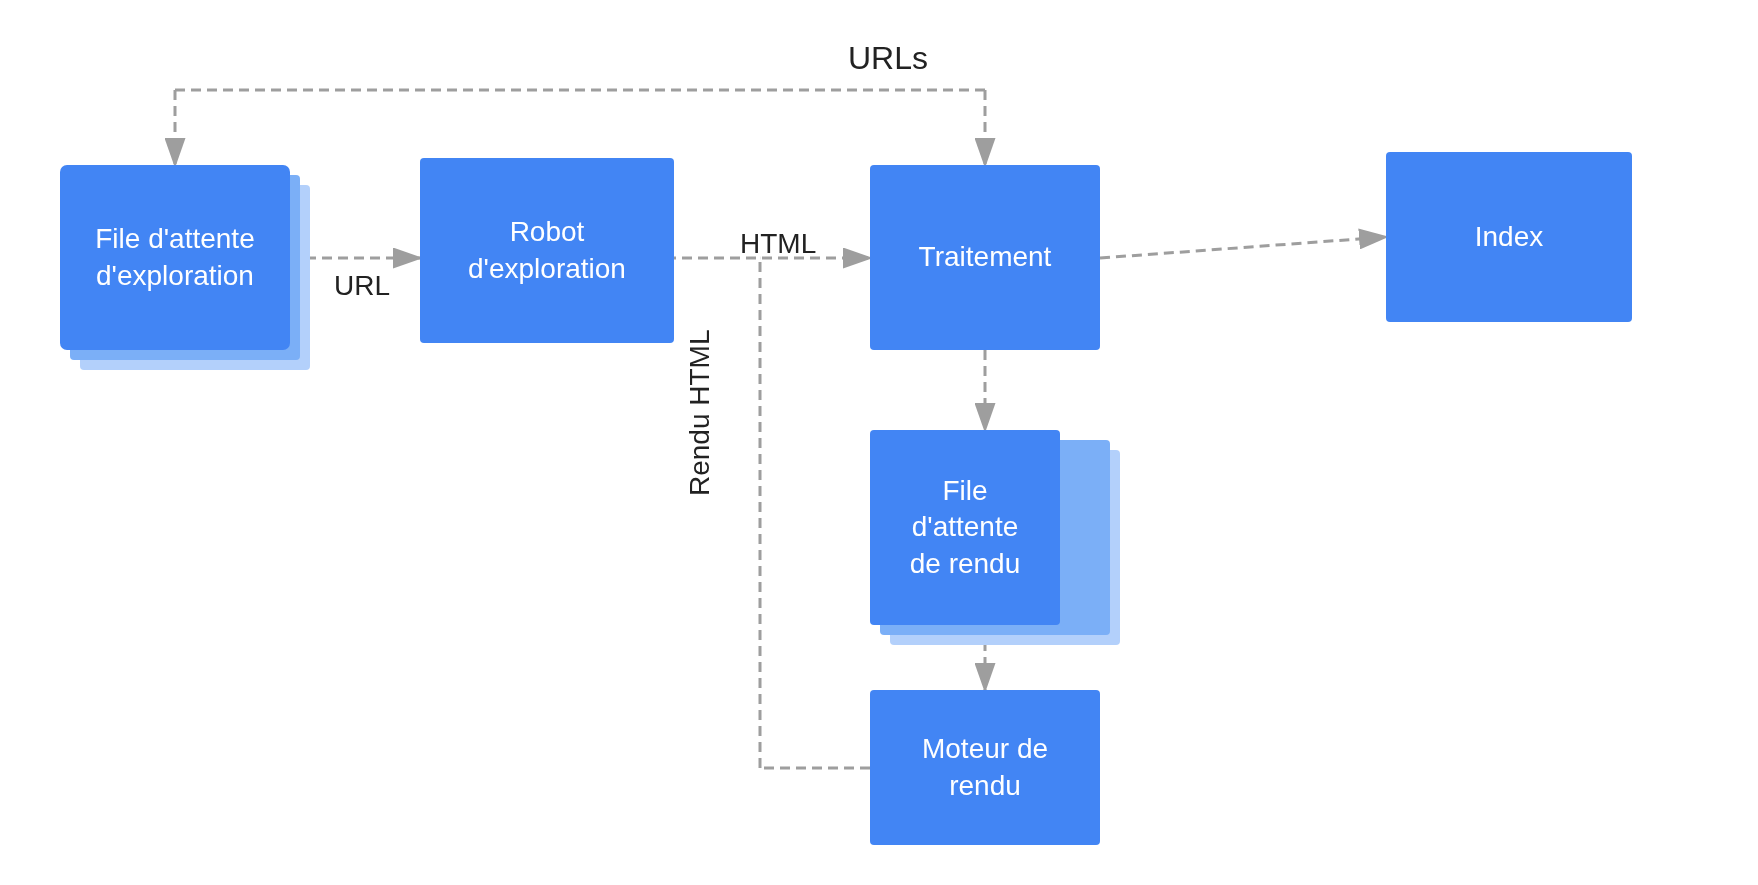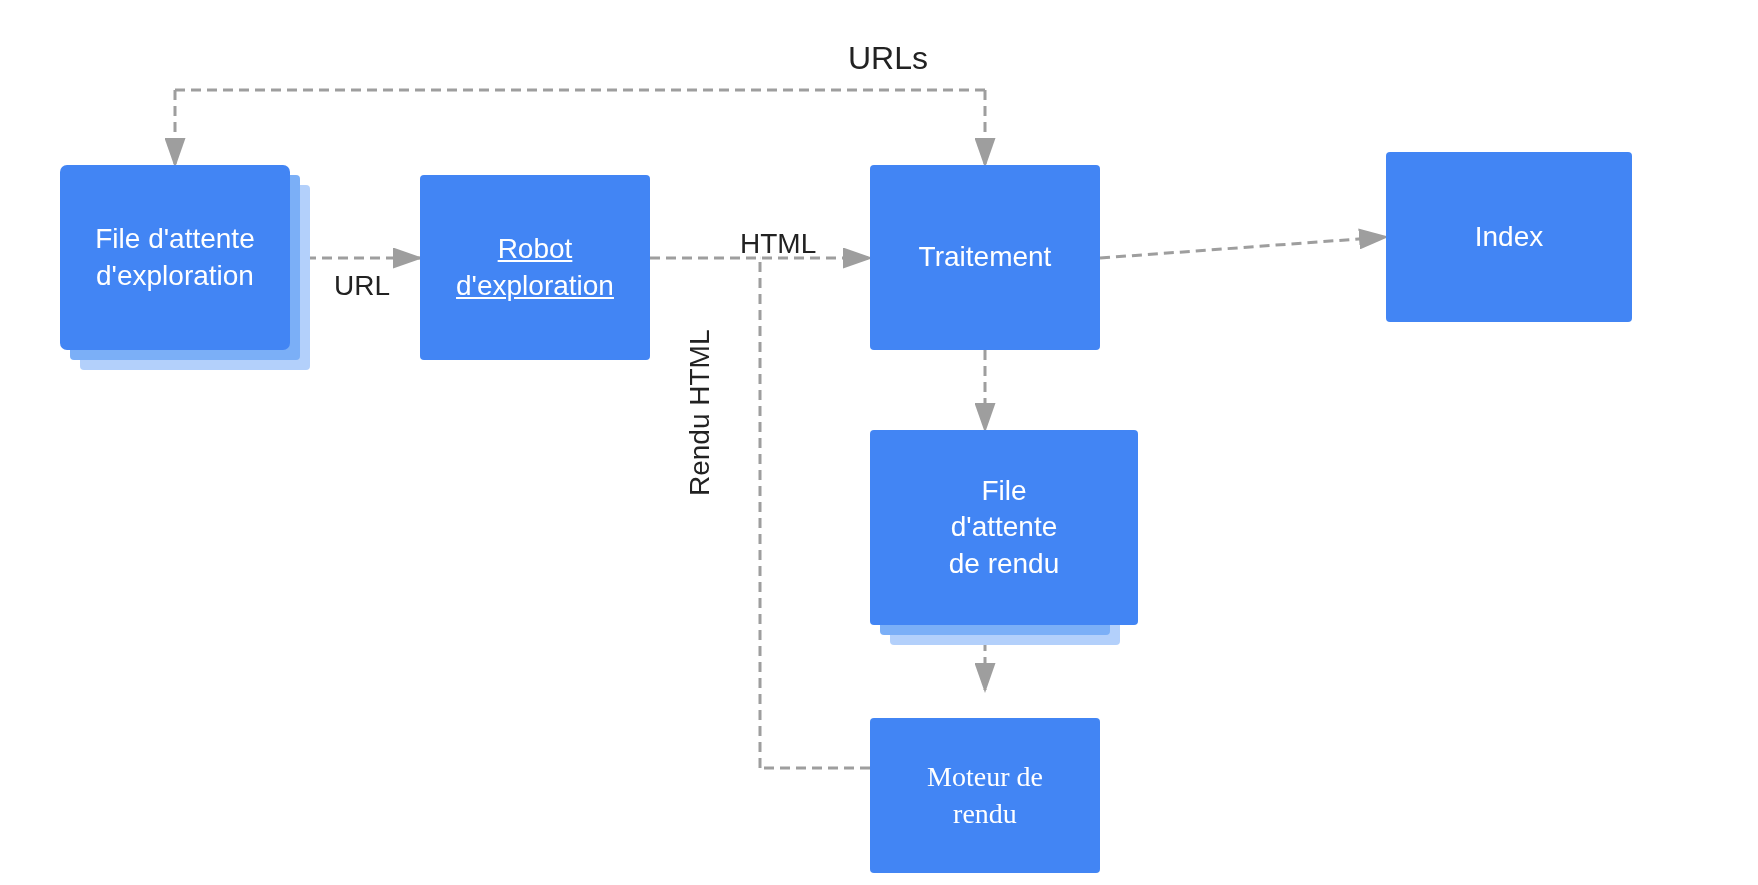--- a/index.html
+++ b/index.html
@@ -110,35 +110,35 @@
 
   <div class="label" style="left: 700px; top: 480px; font-size: 28px; transform: rotate(-90deg); transform-origin: left center; white-space: nowrap;">Rendu HTML</div>
 
   <div class="box-shadow2" style="left: 80px; top: 185px; width: 230px; height: 185px;"></div>
   <div class="box-shadow1" style="left: 70px; top: 175px; width: 230px; height: 185px;"></div>
   <div class="box" style="left: 60px; top: 165px; width: 230px; height: 185px; border-radius: 7px;">
     <span>File d'attente
 d'exploration</span>
   </div>
 
-  <div class="box" style="left: 420px; top: 175px; width: 230px; height: 185px; text-decoration: underline;">
+  <div class="box" style="left: 420px; top: 158px; width: 254px; height: 185px;">
     <span>Robot<br>d'exploration</span>
   </div>
 
   <div class="box" style="left: 870px; top: 165px; width: 230px; height: 185px;">
     <span>Traitement</span>
   </div>
 
   <div class="box" style="left: 1386px; top: 152px; width: 246px; height: 170px; justify-content: center;">
     <span>Index</span>
   </div>
 
   <div class="box-shadow2" style="left: 890px; top: 450px; width: 230px; height: 195px;"></div>
   <div class="box-shadow1" style="left: 880px; top: 440px; width: 230px; height: 195px;"></div>
-  <div class="box" style="left: 870px; top: 430px; width: 268px; height: 195px; align-items: center;">
+  <div class="box" style="left: 870px; top: 430px; width: 190px; height: 195px; align-items: center;">
     <span>File<br>d'attente<br>de rendu</span>
   </div>
 
-  <div class="box" style="left: 870px; top: 718px; width: 230px; height: 155px; font-family: Liberation Serif, serif;">
+  <div class="box" style="left: 870px; top: 690px; width: 230px; height: 155px;">
     <span>Moteur de<br>rendu</span>
   </div>
 
 </div>
 
 </body></html>

